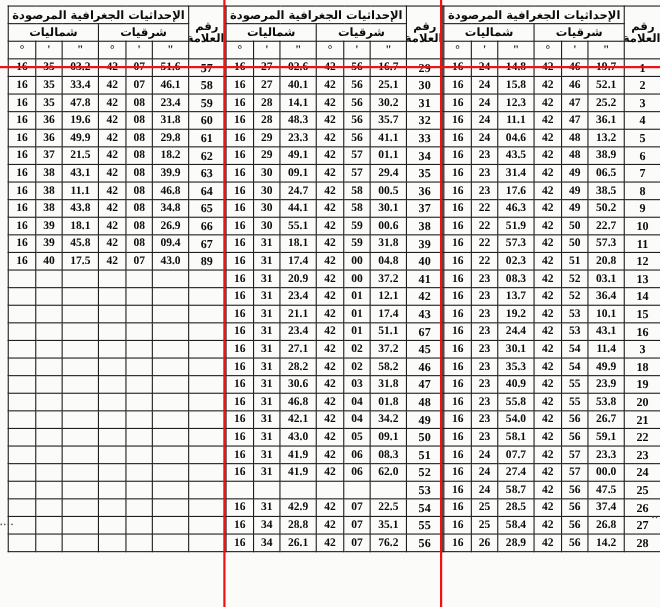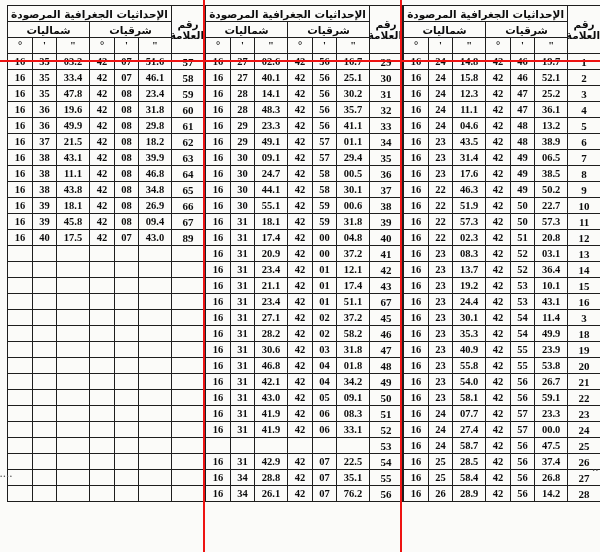--- a/index.html
+++ b/index.html
@@ -559,21 +559,21 @@
           <td>06</td>
           <td>08.3</td>
           <td>51</td>
         </tr>
         <tr>
           <td>16</td>
           <td>31</td>
           <td>41.9</td>
           <td>42</td>
           <td>06</td>
-          <td>33.1</td>
+          <td>62.0</td>
           <td>52</td>
         </tr>
         <tr>
           <td></td>
           <td></td>
           <td></td>
           <td></td>
           <td></td>
           <td></td>
           <td>53</td>

